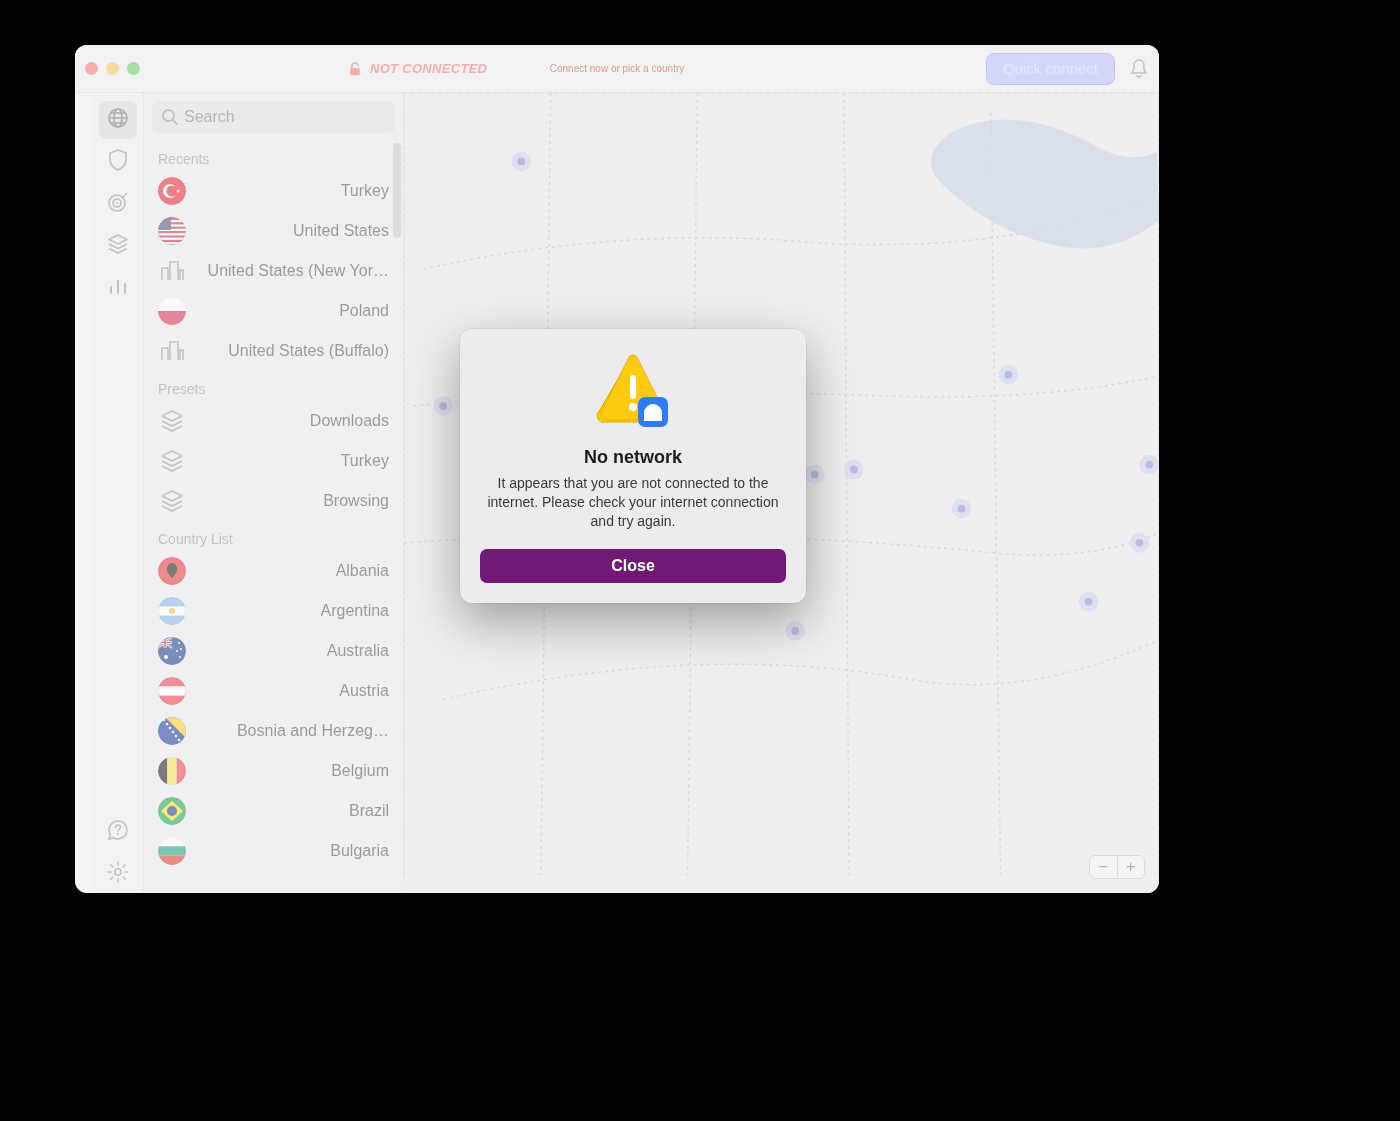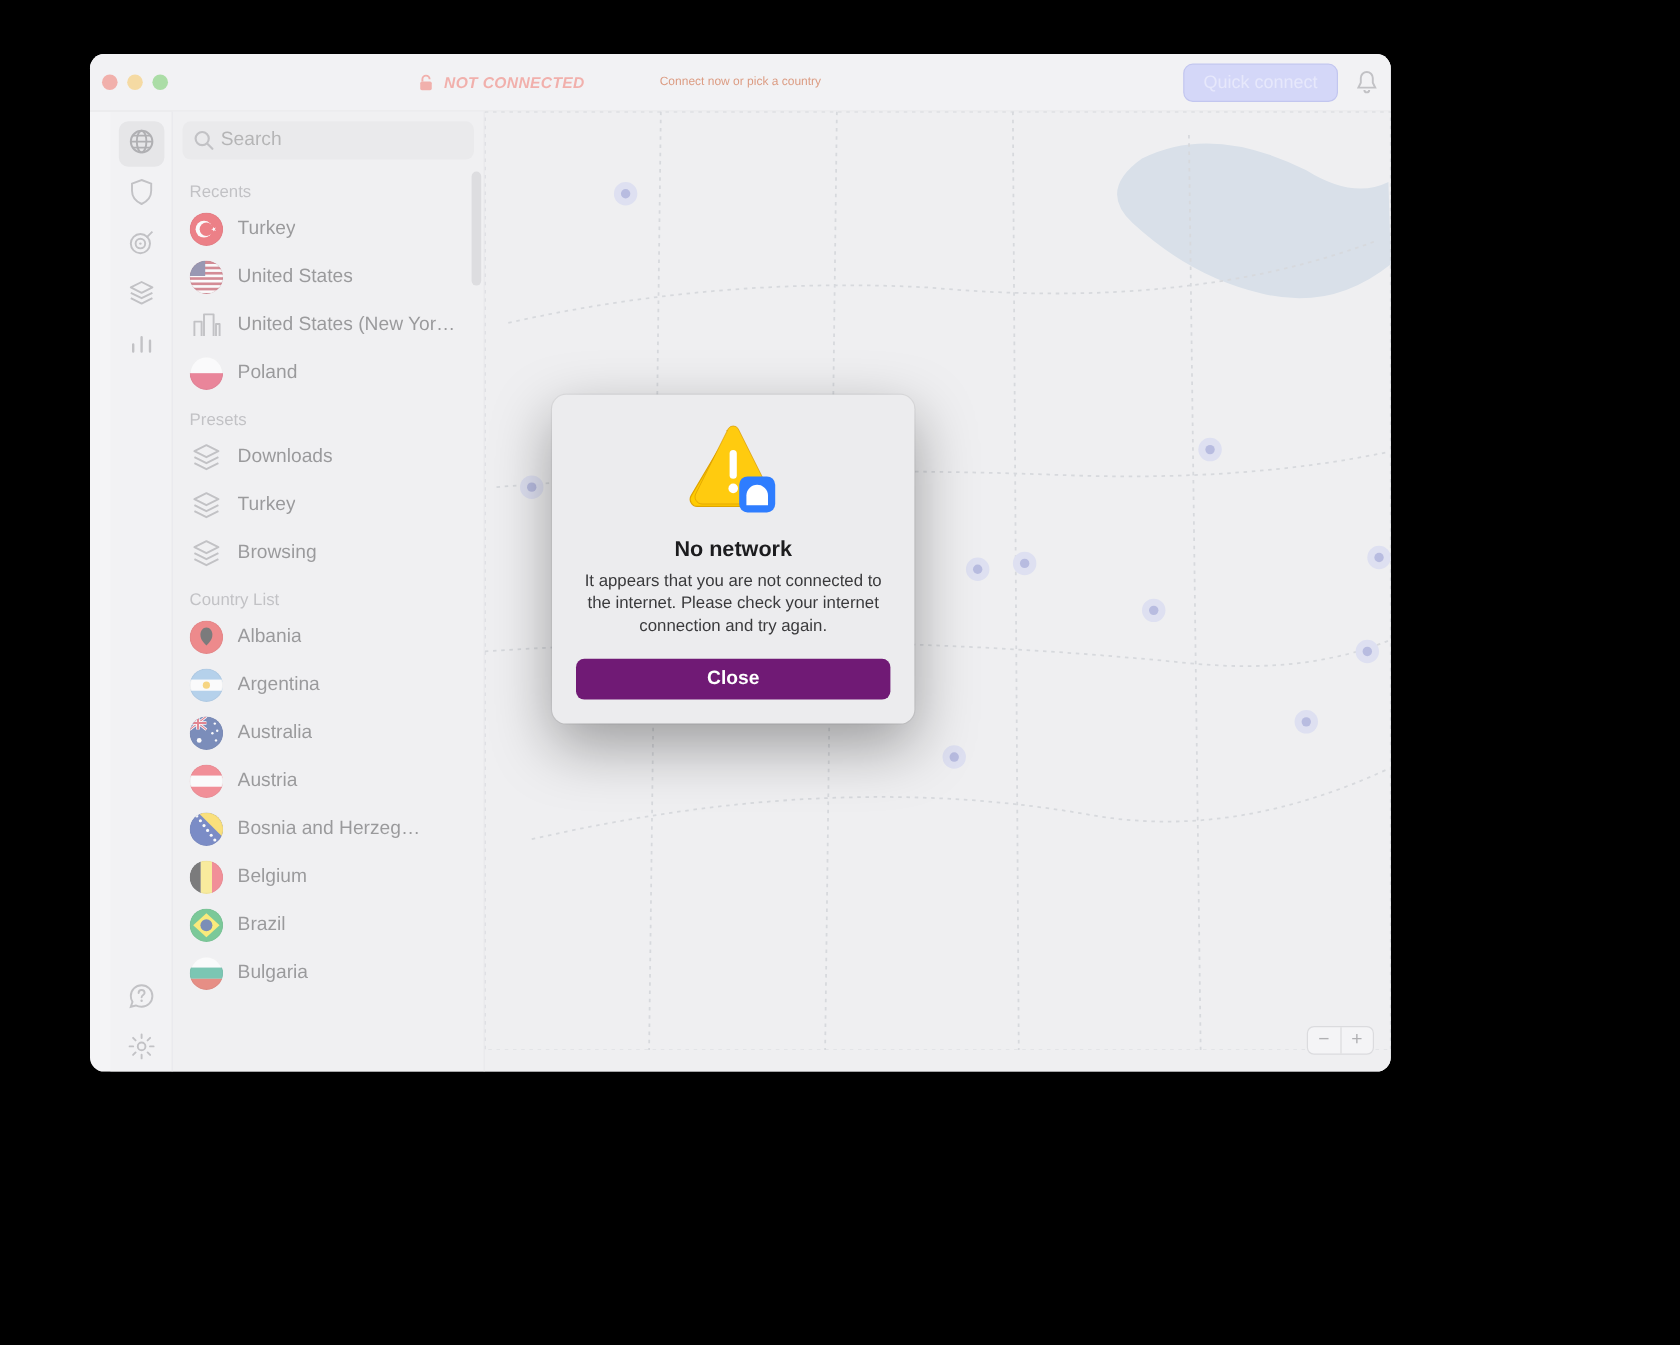--- a/index.html
+++ b/index.html
@@ -47,37 +47,37 @@
   .rail{width:52px;background:var(--sidebar-bg);border-right:1px solid var(--border);display:flex;flex-direction:column;align-items:center;padding-top:8px;gap:4px;}
   .rail .rail-item{width:38px;height:38px;border-radius:8px;display:flex;align-items:center;justify-content:center;}
   .rail .rail-item.active{background:#d6d6d9;}
   .rail-spacer{flex:1;}
   .listpane{width:260px;background:var(--list-bg);border-right:1px solid var(--border);display:flex;flex-direction:column;position:relative;}
   .search{margin:8px;position:relative;}
   .search input{width:100%;height:32px;border:none;border-radius:7px;background:var(--search-bg);padding:0 10px 0 32px;font-size:16px;color:#555;outline:none;}
   .search .sicon{position:absolute;left:8px;top:6px;}
   .scroll{overflow-y:auto;flex:1;}
   .section-label{font-size:14px;font-weight:400;color:var(--text-muted);padding:10px 14px 4px;}
-  .row{display:flex;align-items:center;gap:12px;padding:6px 14px;height:40px;cursor:default;}
+  .row{display:flex;align-items:center;gap:12px;padding:6px 14px;height:40px;cursor:default;justify-content:space-between;}
   .row .label{font-size:16px;color:#3f3f41;white-space:nowrap;overflow:hidden;text-overflow:ellipsis;}
   .flag{width:28px;height:28px;border-radius:50%;overflow:hidden;flex-shrink:0;display:block;}
   .city-icon{width:28px;height:28px;display:flex;align-items:center;justify-content:center;flex-shrink:0;}
   .preset-icon{width:28px;height:28px;display:flex;align-items:center;justify-content:center;flex-shrink:0;}
   .fake-scrollbar{position:absolute;right:2px;top:50px;width:8px;height:95px;background:#c4c4c8;border-radius:4px;}
   
   .map{flex:1;position:relative;background:var(--map-bg);}
   .map svg{position:absolute;inset:0;}
   .zoom{position:absolute;right:14px;bottom:14px;width:56px;height:24px;border:1px solid #c0c0c4;border-radius:6px;background:#f3f3f5;display:flex;}
   .zoom div{flex:1;display:flex;align-items:center;justify-content:center;font-size:16px;color:#6b6b6f;}
   .zoom div:first-child{border-right:1px solid #c0c0c4;}
   
   .dim{position:absolute;inset:0;background:rgba(245,245,247,0.5);pointer-events:none;}
   
   .modal{
-    position:absolute;width:302px;left:385px;top:284px;
+    position:absolute;width:346px;left:385px;top:284px;
     background:#ececee;border-radius:12px;
     box-shadow:0 18px 50px rgba(0,0,0,0.35),0 0 0 1px rgba(0,0,0,0.05);
     padding:24px 20px 20px;
     display:flex;flex-direction:column;align-items:center;
   }
   .modal .warn-icon{position:relative;width:78px;height:76px;margin-bottom:8px;}
   .modal h3{margin:10px 0 6px;font-size:18px;color:#1c1c1e;}
   .modal p{margin:0 0 18px;font-size:14px;color:#3a3a3c;text-align:center;line-height:1.35;}
   .modal .close-btn{width:100%;height:34px;border:none;border-radius:7px;background:#701a75;color:#fff;font-size:16px;font-weight:600;}
   ::-webkit-scrollbar{width:0;}
@@ -217,20 +217,28 @@
             </div>
             <div class="row">
               <svg class="flag" viewBox="0 0 28 28">
                 <g clip-path="url(#circ)">
                   <rect width="28" height="14" fill="#fff"></rect>
                   <rect y="14" width="28" height="14" fill="#dc143c"></rect>
                 </g>
                 <circle cx="14" cy="14" r="13.5" fill="none" stroke="rgba(0,0,0,0.08)"></circle>
               </svg>
               <span class="label">Poland</span>
+            </div>
+            <div class="row">
+              <span class="city-icon">
+                <svg width="26" height="26" viewBox="0 0 26 26">
+                  <path d="M3 22V10h6v12M11 22V4h8v18M21 22V12h3v10" fill="none" stroke="#8e8e93" stroke-width="1.6" stroke-linejoin="round"></path>
+                </svg>
+              </span>
+              <span class="label">United States (Buffalo)</span>
             </div>
           </div>
         <div class="section-label">Presets</div>
         <div id="presets">
             <div class="row">
               <span class="preset-icon">
                 <svg width="26" height="26" viewBox="0 0 26 26">
                   <path d="M13 3l10 5-10 5L3 8l10-5zM3 13l10 5 10-5M3 18l10 5 10-5" fill="none" stroke="#8e8e93" stroke-width="1.6" stroke-linejoin="round"></path>
                 </svg>
               </span>

